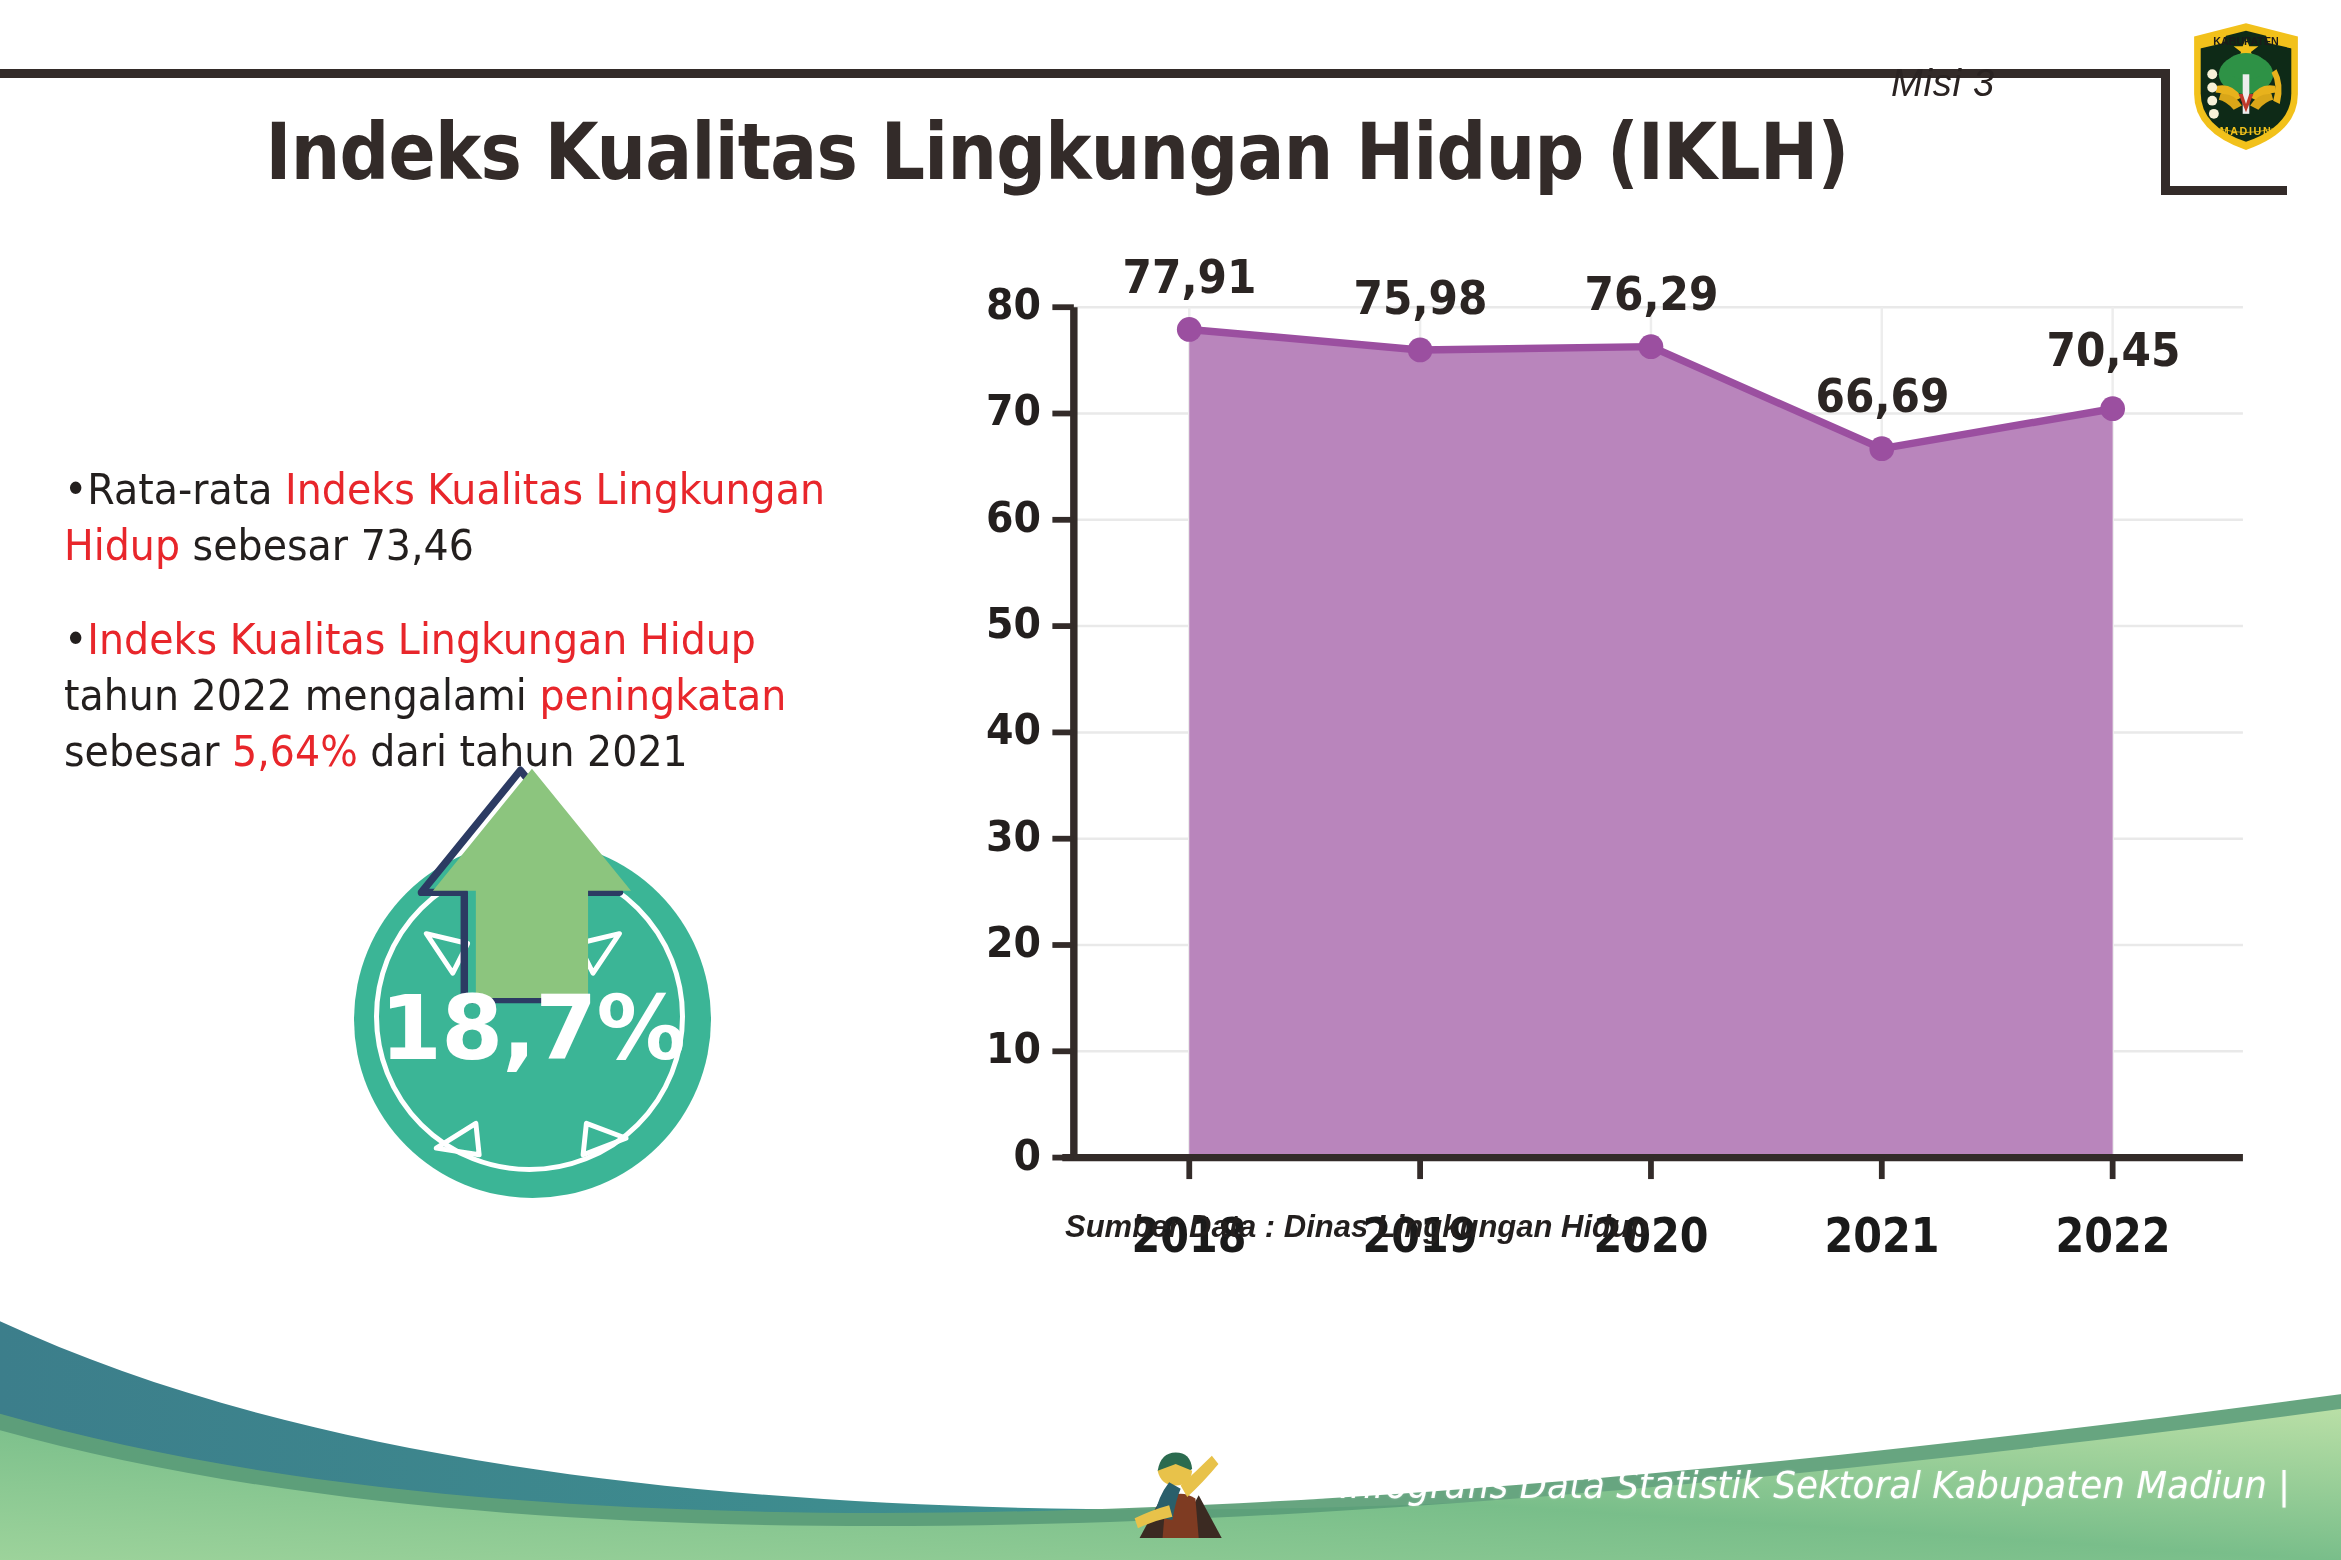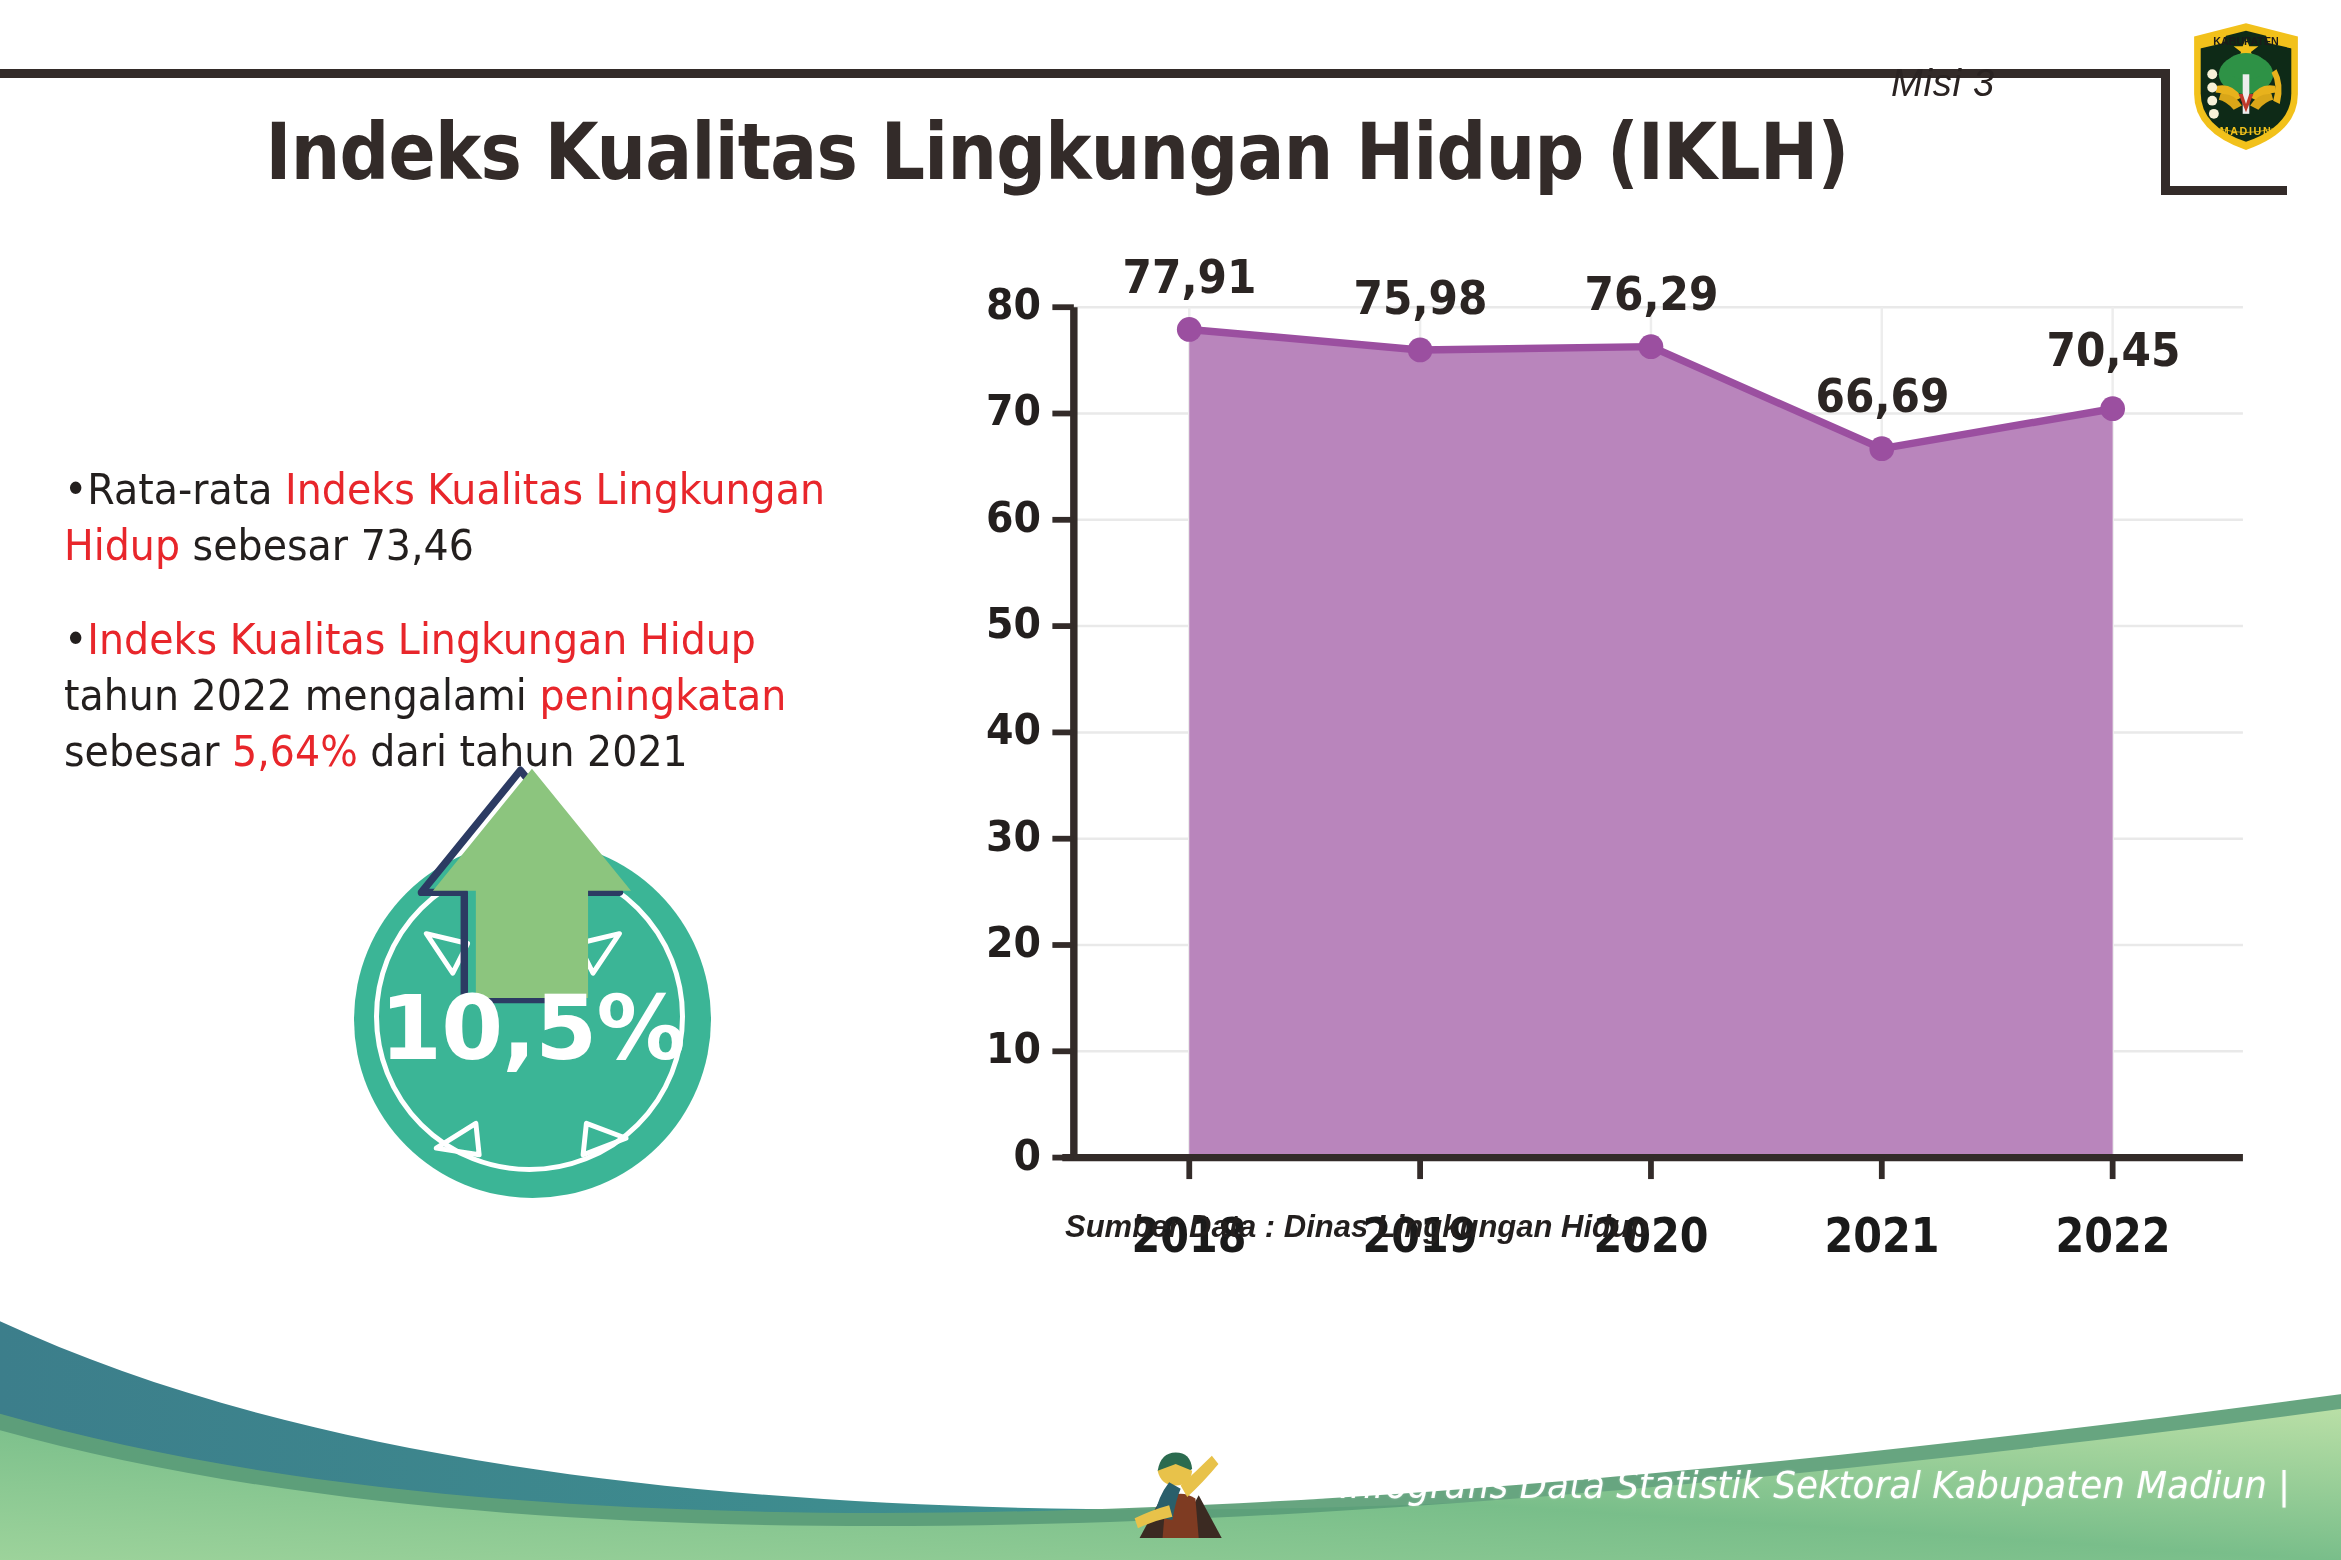--- a/index.html
+++ b/index.html
@@ -271,21 +271,21 @@
       <polygon points="130,470 178,440 182,478"></polygon>
       <polygon points="360,458 312,440 308,478"></polygon>
     </g>
   </svg>
 
   <svg id="badge-arrow" width="429" height="438" viewBox="0 0 520 530">
     <polygon points="232,12 352,160 300,160 300,290 164,290 164,160 112,160" fill="none" stroke="#2C3B63" stroke-width="9" stroke-linejoin="round"></polygon>
     <polygon points="246,10 366,158 314,158 314,288 178,288 178,158 126,158" fill="#8CC57E"></polygon>
   </svg>
 
-  <div id="badge-value">10,5%</div>
+  <div id="badge-value">18,7%</div>
 </div>
 
 <div id="chart">
   <svg id="plot-svg" width="1321" height="999" viewBox="0 0 1600 1210">
     <g id="gridlines">
         <line x1="150" x2="1566" y1="917.25" y2="917.25" stroke="#E9E9E9" stroke-width="3"></line>
         <line x1="150" x2="1566" y1="788.5" y2="788.5" stroke="#E9E9E9" stroke-width="3"></line>
         <line x1="150" x2="1566" y1="659.75" y2="659.75" stroke="#E9E9E9" stroke-width="3"></line>
         <line x1="150" x2="1566" y1="531" y2="531" stroke="#E9E9E9" stroke-width="3"></line>
         <line x1="150" x2="1566" y1="402.25" y2="402.25" stroke="#E9E9E9" stroke-width="3"></line>

